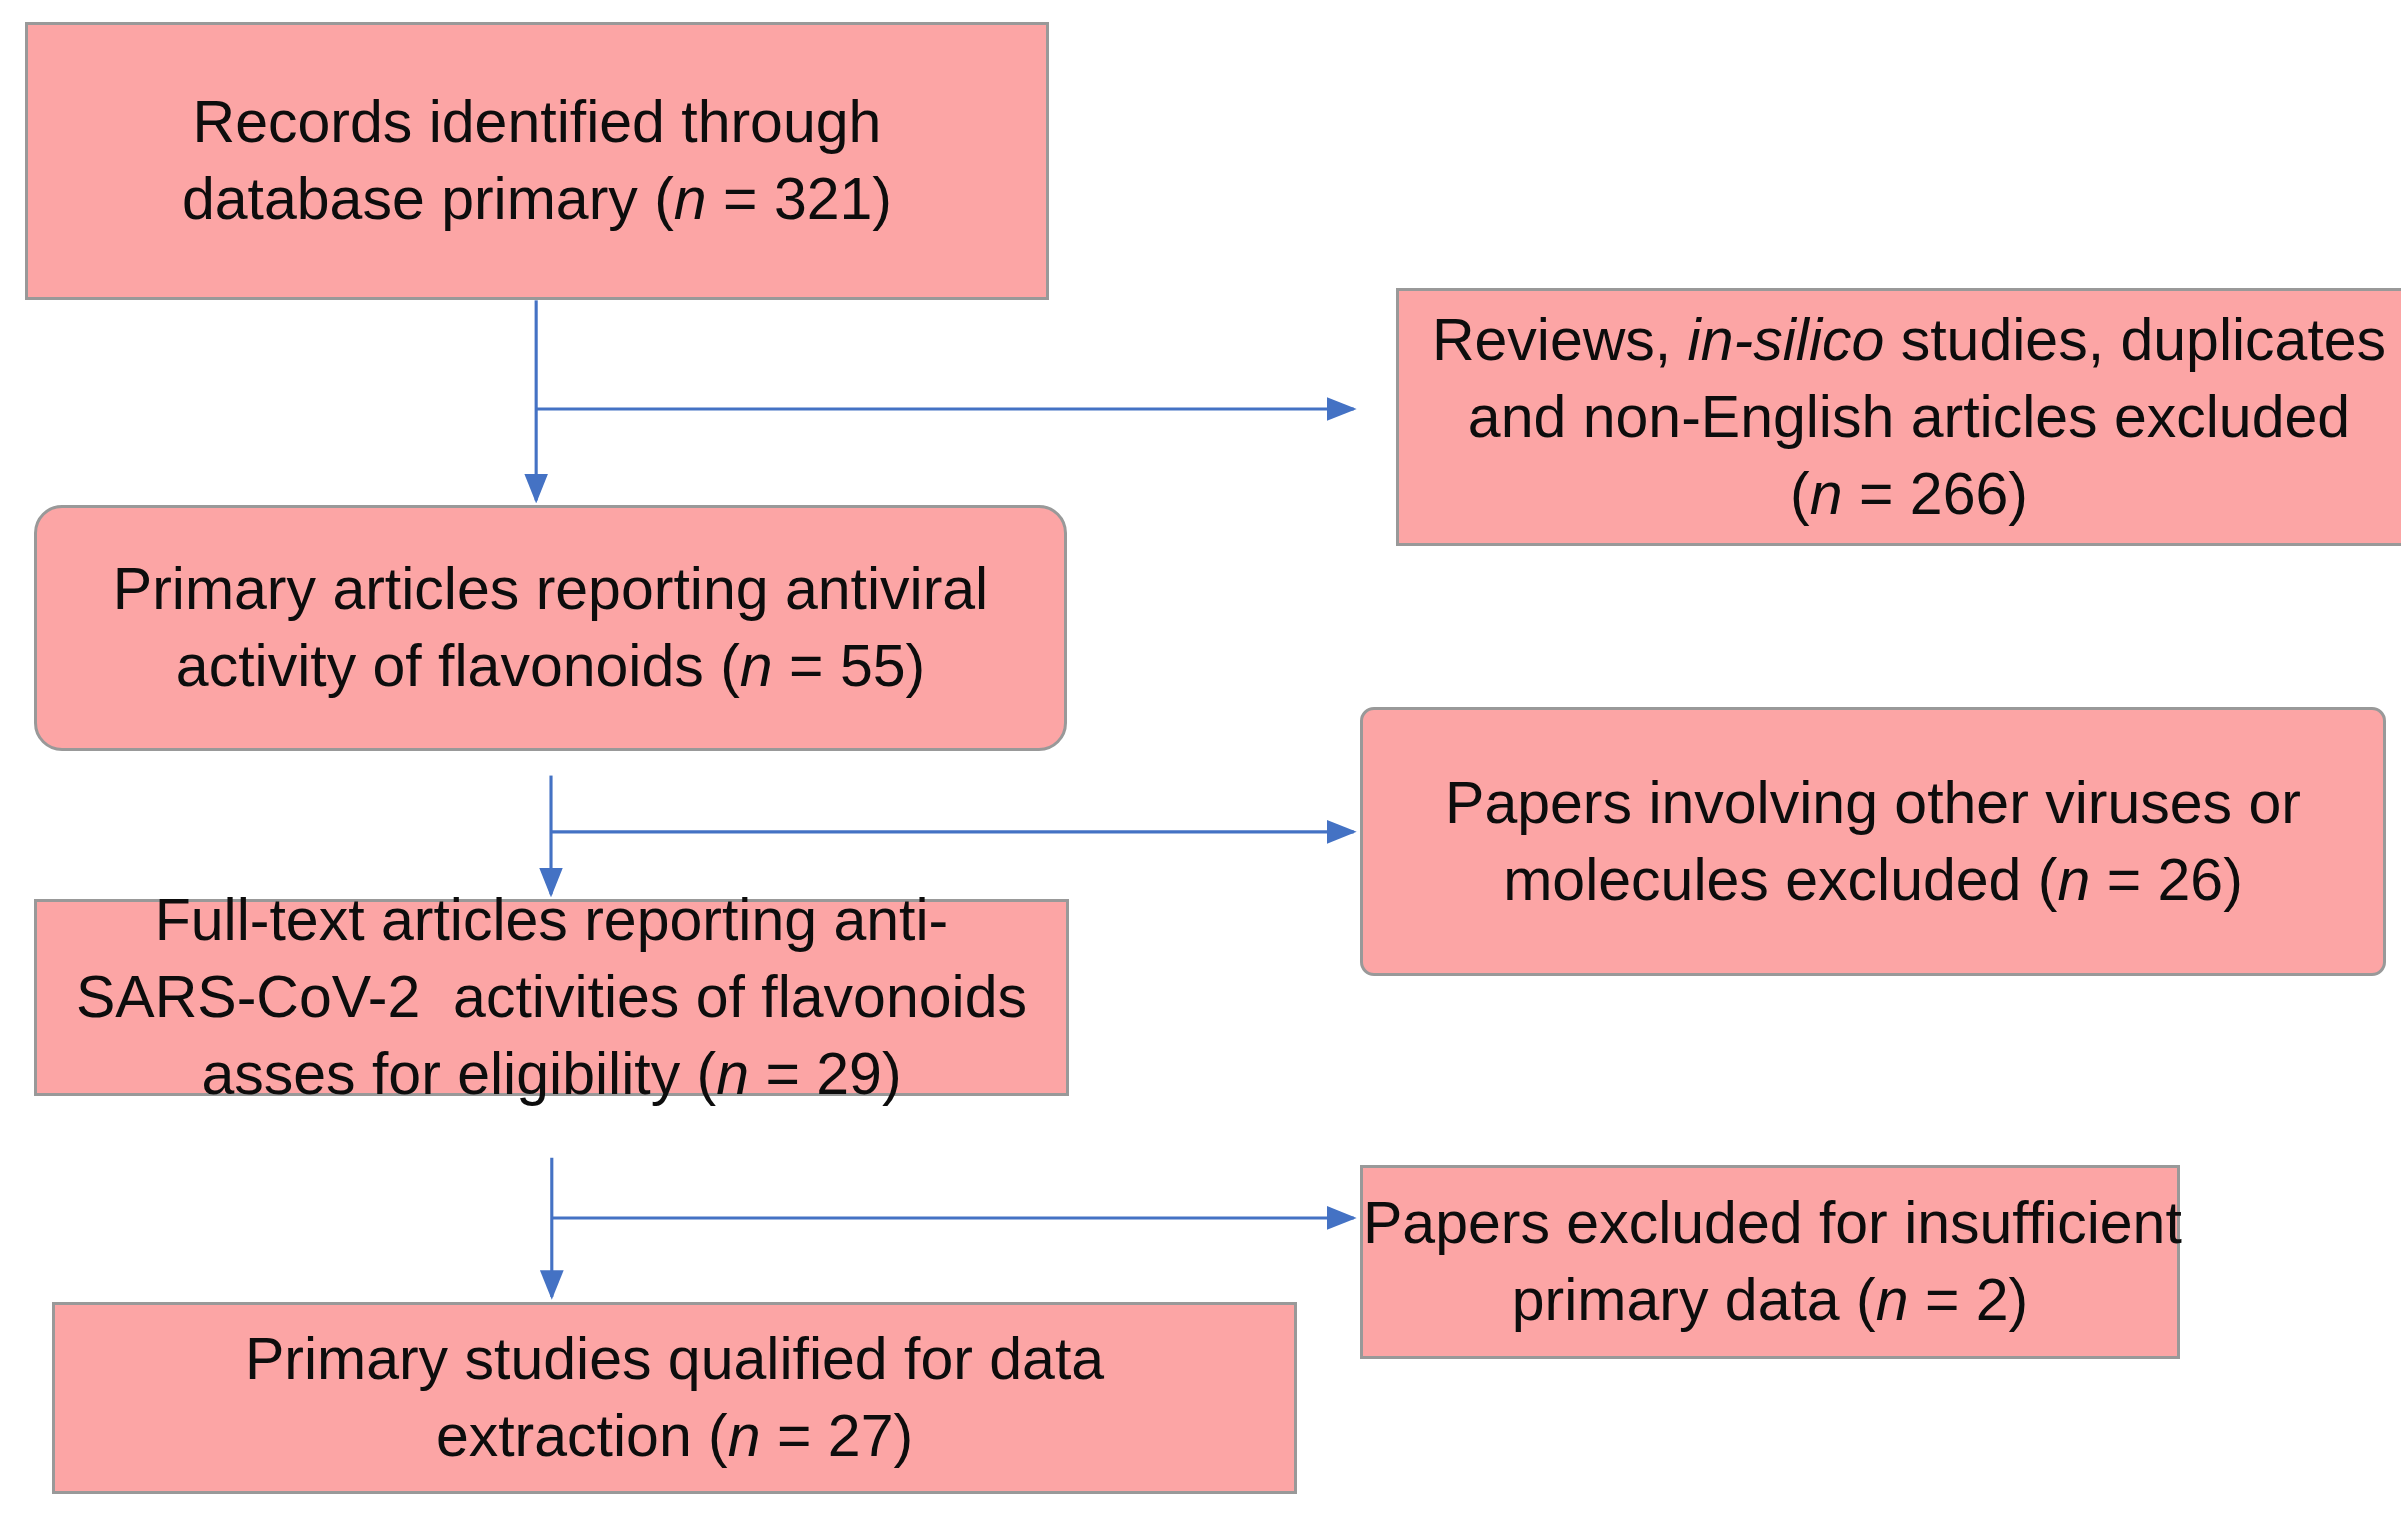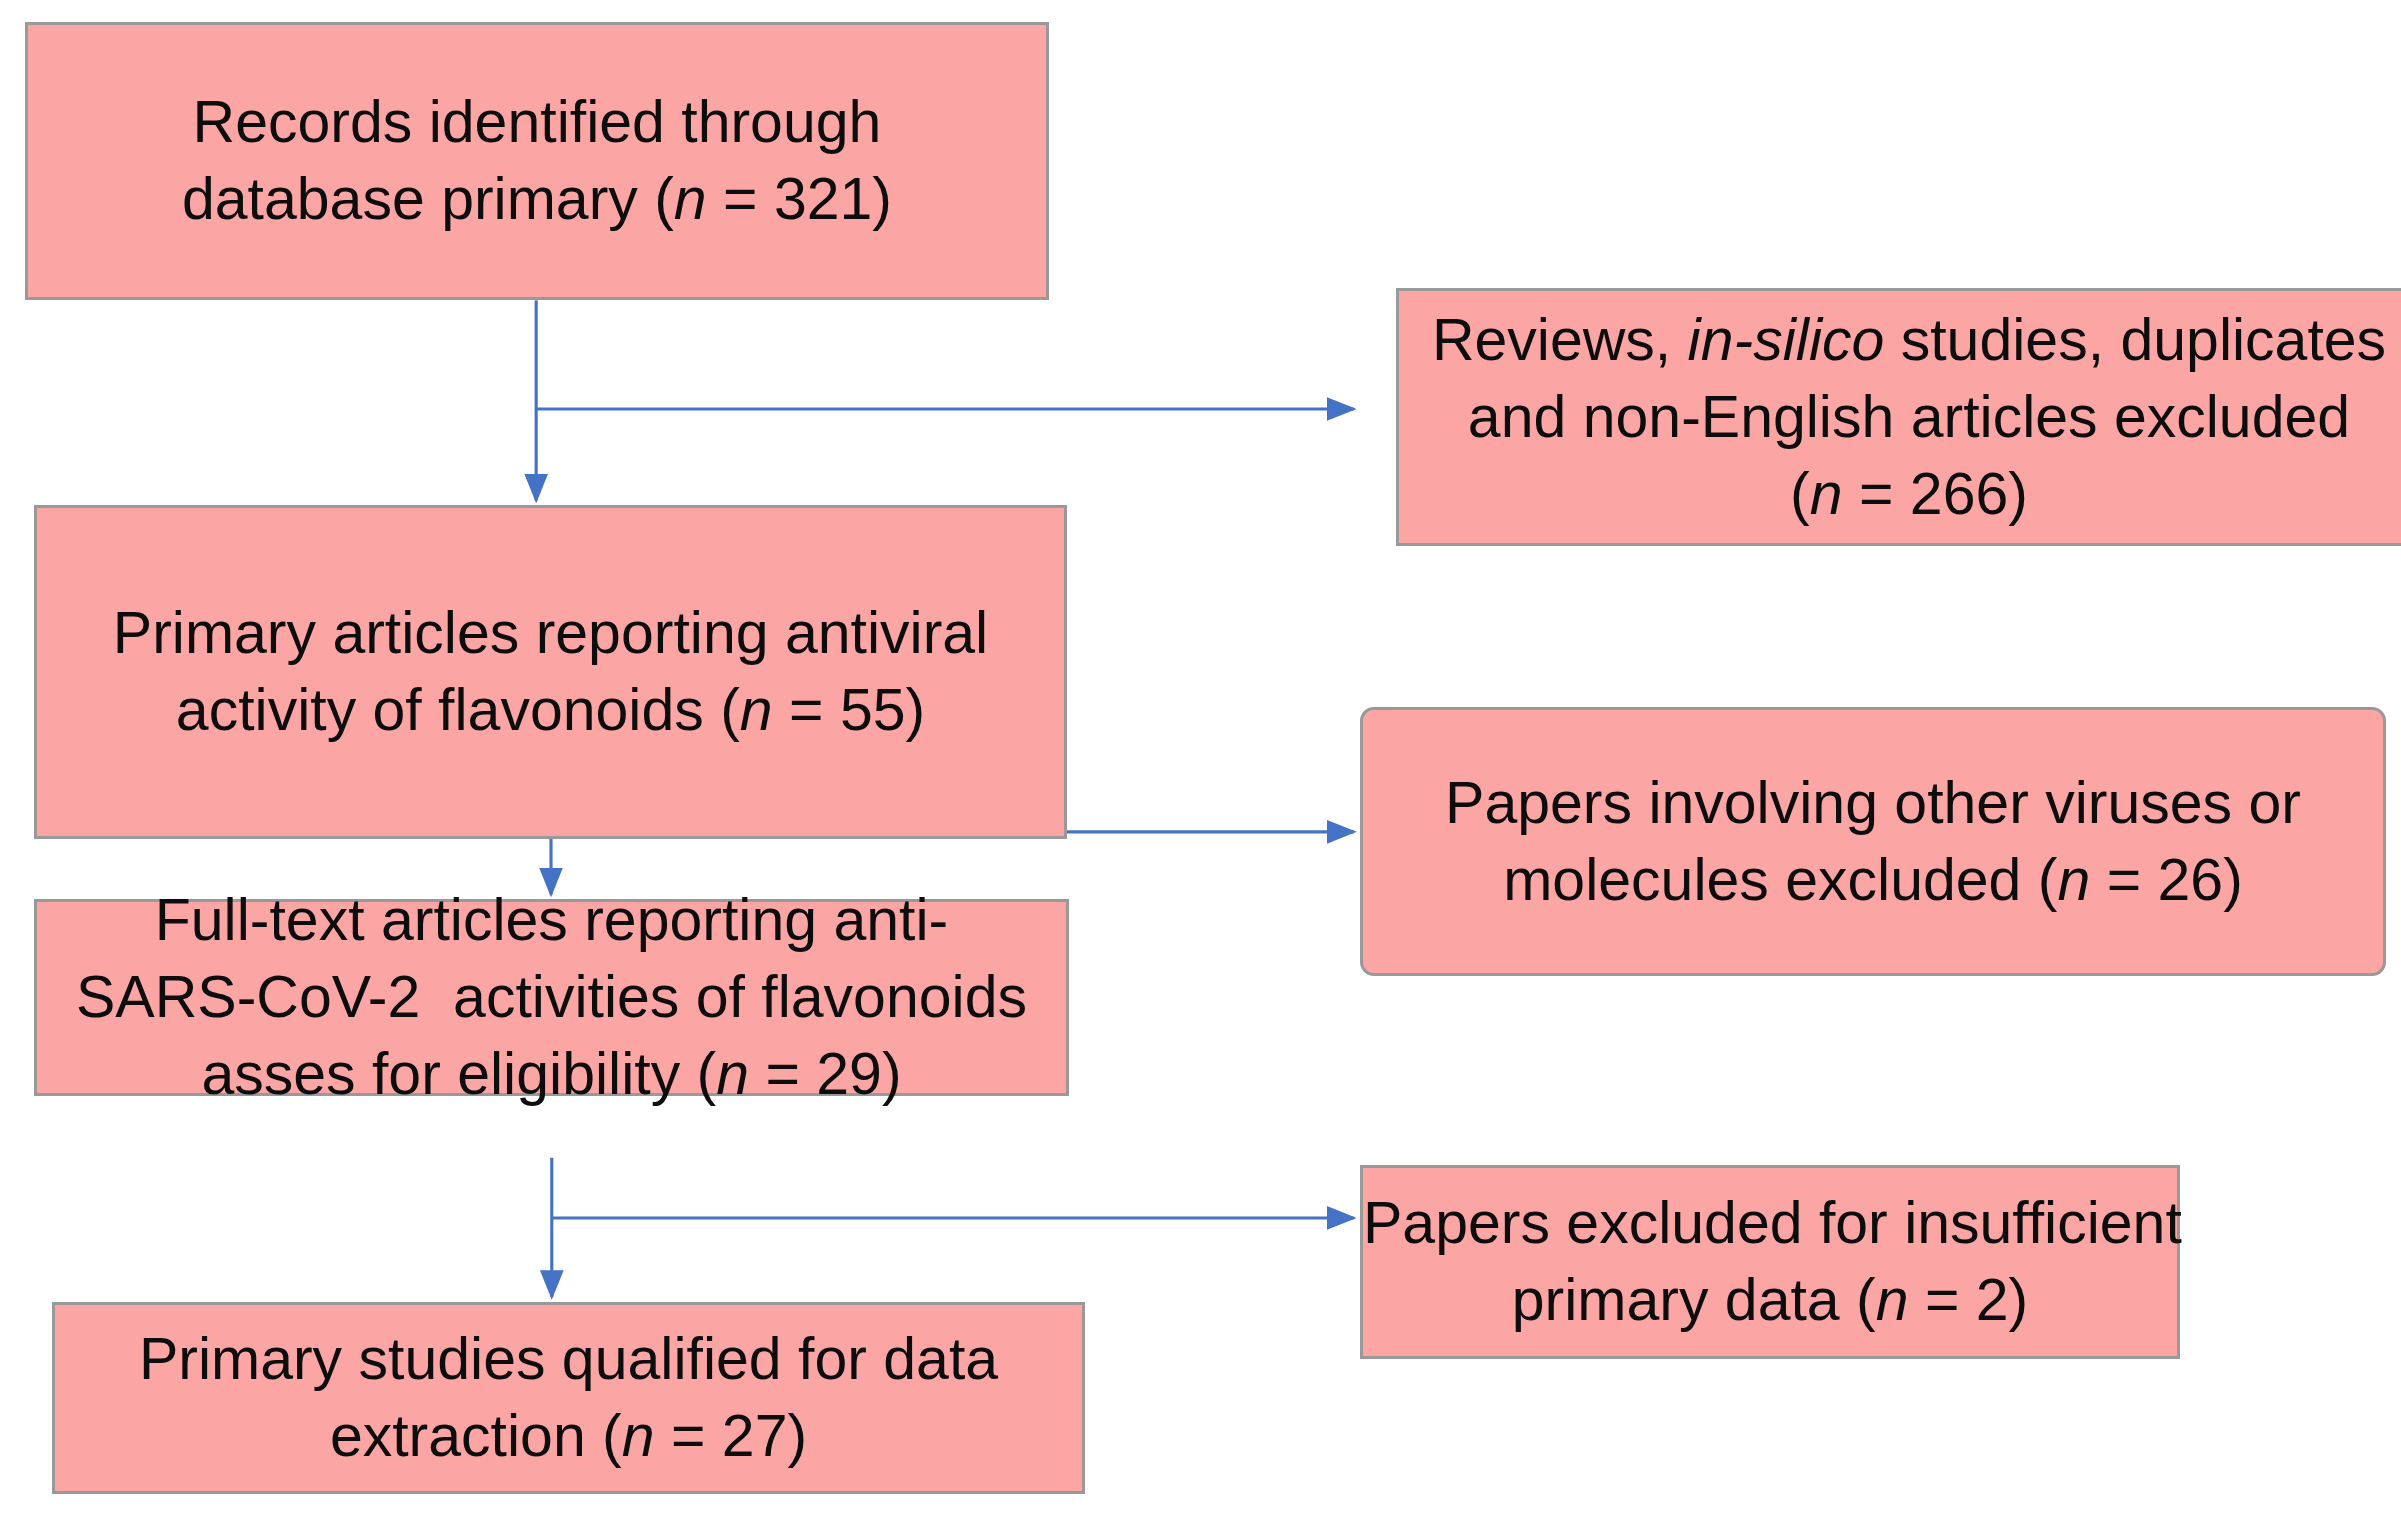--- a/index.html
+++ b/index.html
@@ -45,25 +45,25 @@
   }
   .node .line {
     white-space: pre;
   }
   .node em {
     font-style: italic;
   }
   
   #box-records              { left: 25px;   top: 22px;   width: 1024px; height: 278px; }
   #box-excluded-reviews     { left: 1396px; top: 288px;  width: 1026px; height: 258px; }
-  #box-primary-articles     { left: 34px;   top: 505px;  width: 1033px; height: 334px; }
+  #box-primary-articles     { left: 34px;   top: 505px;  width: 1033px; height: 246px; border-radius: 28px; }
   #box-excluded-viruses     { left: 1360px; top: 707px;  width: 1026px; height: 269px; border-radius: 14px; }
   #box-fulltext             { left: 34px;   top: 899px; width: 1035px; height: 197px; }
   #box-excluded-insufficient{ left: 1360px; top: 1165px; width: 820px; height: 194px; }
-  #box-qualified            { left: 52px;   top: 1302px; width: 1033px; height: 192px; }
+  #box-qualified            { left: 52px;   top: 1302px; width: 1245px; height: 192px; }
 </style>
 </head>
 <body>
 
 <div class="canvas" role="img">
 
   <svg class="connectors" viewBox="0 0 3072 1948">
     <defs>
       <marker id="arrowhead" viewBox="0 0 10 8" refX="9" refY="4" markerWidth="38" markerHeight="32" markerUnits="userSpaceOnUse" orient="auto">
         <path d="M0,0 L10,4 L0,8 Z" fill="#4472C4"></path>

